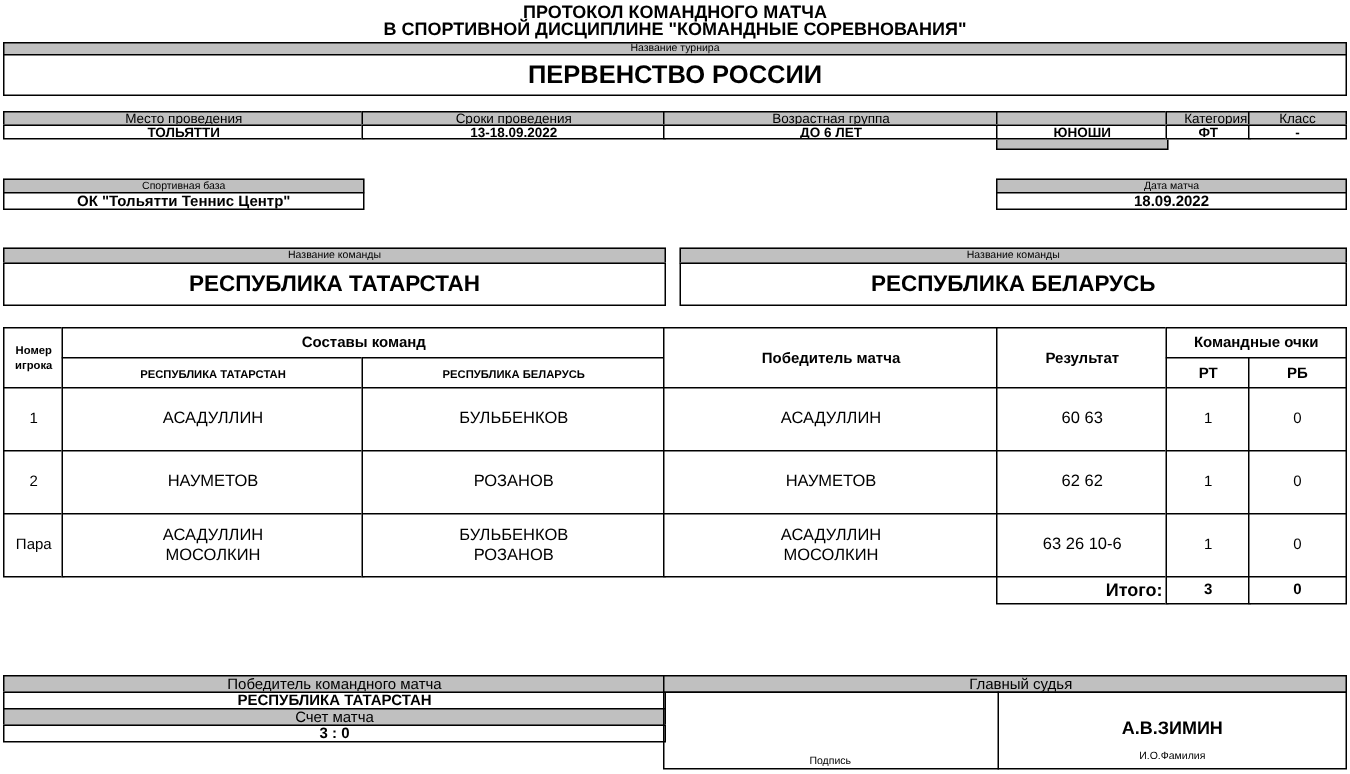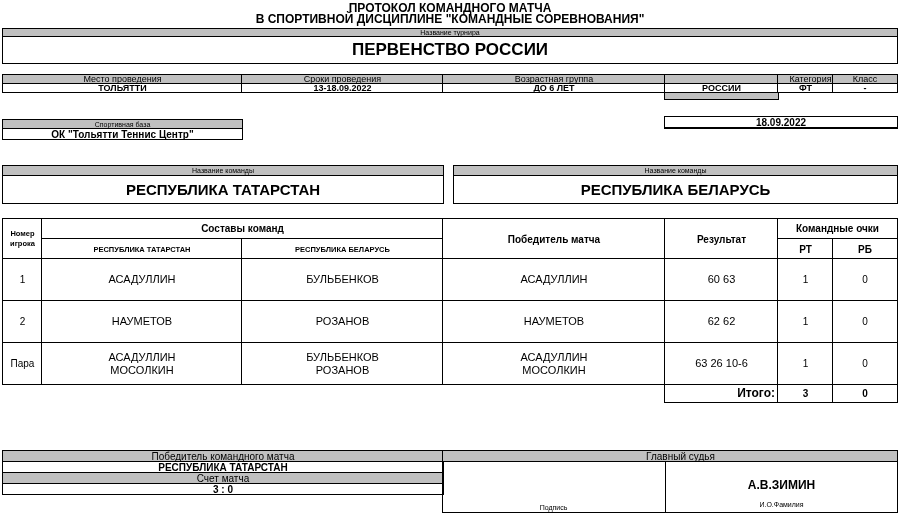--- a/index.html
+++ b/index.html
@@ -32,29 +32,29 @@
 <div class="abs hdr" style="left:2px;top:74px;width:241px;height:10px;">Место проведения</div>
 <div class="abs hdr" style="left:241px;top:74px;width:203px;height:10px;">Сроки проведения</div>
 <div class="abs hdr" style="left:442px;top:74px;width:224px;height:10px;">Возрастная группа</div>
 <div class="abs hdr" style="left:664px;top:74px;width:115px;height:26px;">Пол игроков</div>
 <div class="abs hdr" style="left:777px;top:74px;width:57px;height:10px;padding-left:10px;">Категория</div>
 <div class="abs hdr" style="left:832px;top:74px;width:66px;height:10px;">Класс</div>
 
 <div class="abs val" style="left:2px;top:83px;width:241px;height:10px;">ТОЛЬЯТТИ</div>
 <div class="abs val" style="left:241px;top:83px;width:203px;height:10px;">13-18.09.2022</div>
 <div class="abs val" style="left:442px;top:83px;width:224px;height:10px;">ДО 6 ЛЕТ</div>
-<div class="abs val" style="left:664px;top:83px;width:115px;height:10px;">РОССИИ</div>
+<div class="abs val" style="left:664px;top:83px;width:115px;height:10px;">ЮНОШИ</div>
 <div class="abs val" style="left:777px;top:83px;width:57px;height:10px;">ФТ</div>
 <div class="abs val" style="left:832px;top:83px;width:66px;height:10px;">-</div>
 
 <div class="abs hdr small" style="left:2px;top:119px;width:241px;height:10px;">Спортивная база</div>
 <div class="abs val" style="left:2px;top:128px;width:241px;height:12px;font-size:10px;">ОК "Тольятти Теннис Центр"</div>
 
 <div class="abs hdr small" style="left:664px;top:119px;width:234px;height:10px;">Дата матча</div>
-<div class="abs val" style="left:664px;top:116px;width:234px;height:12px;font-size:10px;">18.09.2022</div>
+<div class="abs val" style="left:664px;top:128px;width:234px;height:12px;font-size:10px;">18.09.2022</div>
 
 <div class="abs hdr small" style="left:2px;top:165px;width:442px;height:11px;">Название команды</div>
 <div class="abs val team" style="left:2px;top:175px;width:442px;height:29px;">РЕСПУБЛИКА ТАТАРСТАН</div>
 <div class="abs hdr small" style="left:453px;top:165px;width:445px;height:11px;">Название команды</div>
 <div class="abs val team" style="left:453px;top:175px;width:445px;height:29px;">РЕСПУБЛИКА БЕЛАРУСЬ</div>
 
 <div class="abs cell th-s" style="left:2px;top:218px;width:41px;height:42px;line-height:10px;">
     <span>Номер игрока</span>
   </div>
 <div class="abs cell th" style="left:41px;top:218px;width:403px;height:21px;">Составы команд</div>

